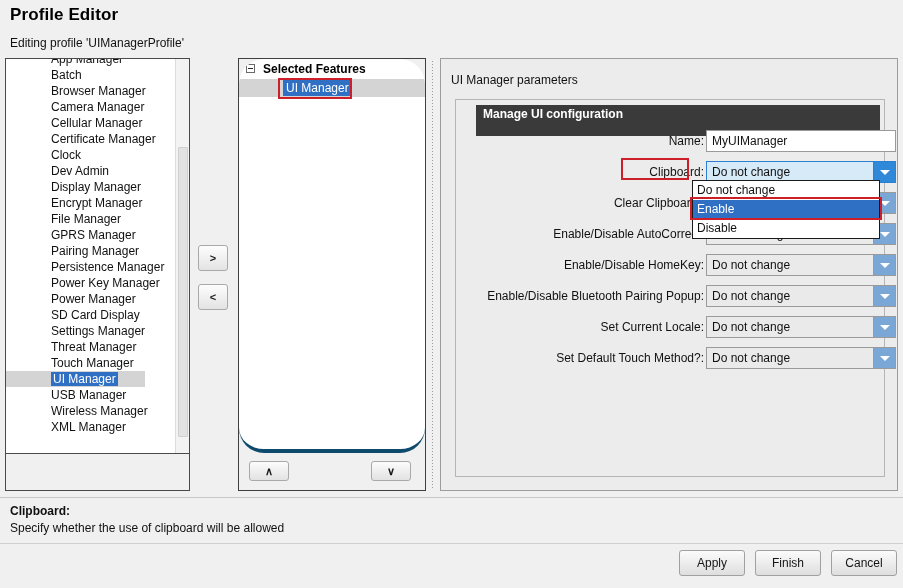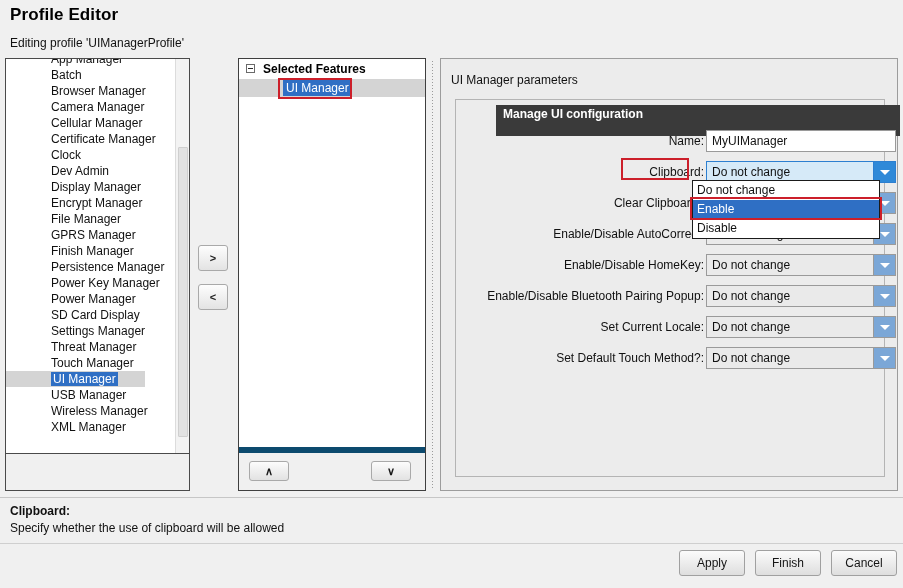--- a/index.html
+++ b/index.html
@@ -123,22 +123,23 @@
     left: 238px; top: 58px;
     width: 188px; height: 433px;
     background: #f0f0f0;
     border: 1px solid #3f3f3f;
   }
   .tree-box {
     position: absolute;
     left: 0; top: 0;
     width: 186px; height: 394px;
     background: #ffffff;
-    border-bottom: 6px solid #0c4a6e;
+    border-bottom: 4px solid #0c4a6e;
     overflow: hidden;
+    border-radius: 25px;
   }
   .tree-root {
     position: relative;
     height: 20px;
     line-height: 20px;
     padding-left: 24px;
     font-size: 12px;
     font-weight: bold;
     color: #000;
   }
@@ -239,21 +240,20 @@
   .group-header {
     position: absolute;
     left: 20px; top: 5px;
     width: 404px; height: 31px;
     background: #3a3a3a;
     color: #ffffff;
     font-size: 12px;
     font-weight: bold;
     line-height: 19px;
     padding-left: 7px;
-    margin-left: 20px;
   }
 
   .form {
     position: absolute;
     left: 0; top: 28px;
     width: 430px;
   }
   .row {
     position: relative;
     height: 31px;
@@ -417,21 +417,21 @@
           <div class="feat-item"><span class="">Browser Manager</span></div>
           <div class="feat-item"><span class="">Camera Manager</span></div>
           <div class="feat-item"><span class="">Cellular Manager</span></div>
           <div class="feat-item"><span class="">Certificate Manager</span></div>
           <div class="feat-item"><span class="">Clock</span></div>
           <div class="feat-item"><span class="">Dev Admin</span></div>
           <div class="feat-item"><span class="">Display Manager</span></div>
           <div class="feat-item"><span class="">Encrypt Manager</span></div>
           <div class="feat-item"><span class="">File Manager</span></div>
           <div class="feat-item"><span class="">GPRS Manager</span></div>
-          <div class="feat-item"><span class="">Finish Manager</span></div>
+          <div class="feat-item"><span class="">Pairing Manager</span></div>
           <div class="feat-item"><span class="">Persistence Manager</span></div>
           <div class="feat-item"><span class="">Power Key Manager</span></div>
           <div class="feat-item"><span class="">Power Manager</span></div>
           <div class="feat-item"><span class="">SD Card Display</span></div>
           <div class="feat-item"><span class="">Settings Manager</span></div>
           <div class="feat-item"><span class="">Threat Manager</span></div>
           <div class="feat-item"><span class="">Touch Manager</span></div>
           <div class="feat-item selected"><span class="sel-text">UI Manager</span></div>
           <div class="feat-item"><span class="">USB Manager</span></div>
           <div class="feat-item"><span class="">Wireless Manager</span></div>

